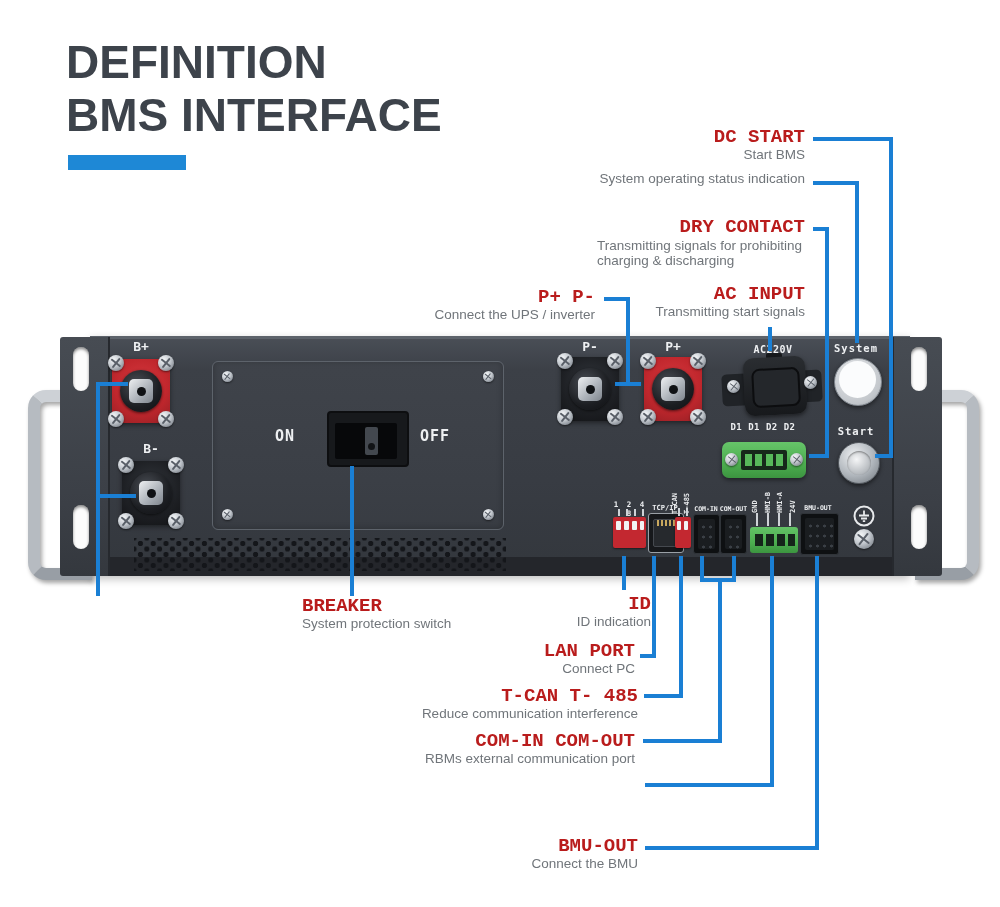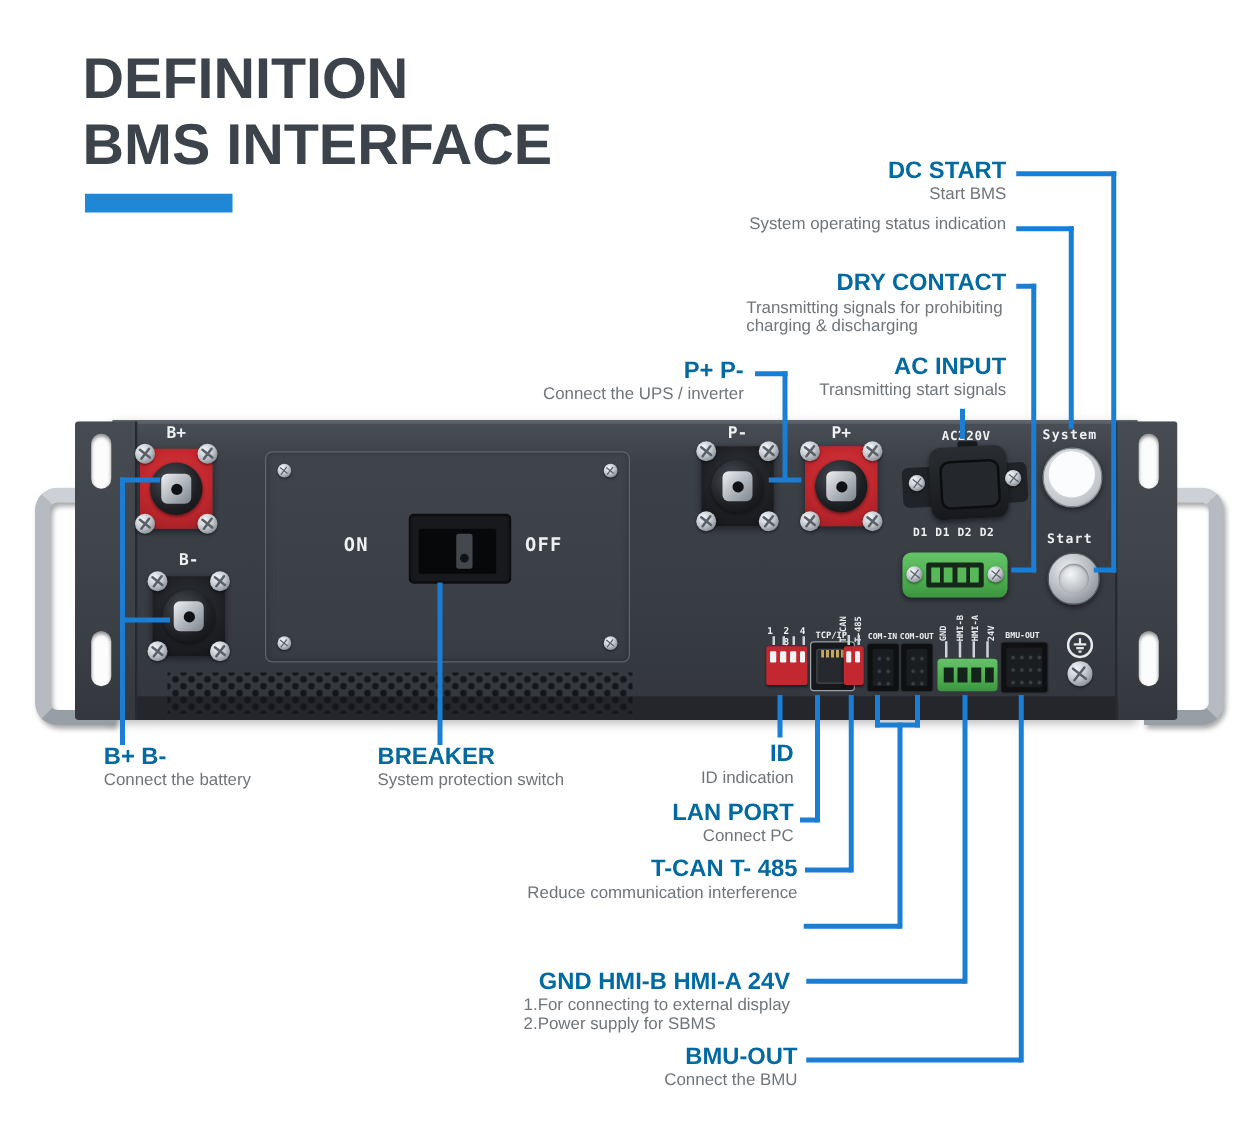--- a/index.html
+++ b/index.html
@@ -3,21 +3,21 @@
 <meta charset="utf-8">
 <style>
   html,body{margin:0;padding:0;background:#ffffff;}
   .canvas{position:relative;width:1000px;height:907px;background:#ffffff;overflow:hidden;
           font-family:"Liberation Sans",sans-serif;}
   
   .title{position:absolute;left:66px;top:36px;font-size:46px;font-weight:800;color:#3d434b;
          line-height:53px;letter-spacing:0px;}
   .accent-bar{position:absolute;left:68px;top:155px;width:118px;height:15px;background:#1e88d6;}
   
-  .h{font-size:19px;font-weight:bold;color:#0369a1;line-height:20px;white-space:nowrap;}
+  .h{font-size:19px;font-weight:bold;color:#b91c1c;line-height:20px;white-space:nowrap;font-family:Liberation Mono, monospace;}
   .d{font-size:13.5px;color:#70757a;line-height:15px;white-space:nowrap;}
   .lbl{position:absolute;z-index:40;}
   .ra{text-align:right;}
   .ln{position:absolute;background:#1a7fd4;z-index:30;}
   
   .body{position:absolute;left:90px;top:336px;width:820px;height:240px;z-index:1;
         background:linear-gradient(180deg,#4a4f57 0%,#3c4047 14%,#383c43 60%,#33373d 100%);
         border-radius:2px;box-shadow:0 3px 8px rgba(0,0,0,.25);}
   .body-top{position:absolute;left:0;top:0;width:100%;height:3px;background:#5c626a;}
   .body-bottom{position:absolute;left:0;bottom:0;width:100%;height:19px;background:#24262b;}
@@ -337,43 +337,38 @@
   </div>
   <div class="lbl ra" style="right:195px;top:284px;">
     <div class="h">AC INPUT</div>
     <div class="d">Transmitting start signals</div>
   </div>
   <div class="lbl ra" style="right:405px;top:287px;">
     <div class="h">P+ P-</div>
     <div class="d">Connect the UPS / inverter</div>
   </div>
 
-  <div class="lbl" style="left:83px;top:596px;">
-    <div class="h">B+ B-</div>
-    <div class="d">Connect the battery</div>
-  </div>
   <div class="lbl" style="left:302px;top:596px;">
     <div class="h">BREAKER</div>
     <div class="d">System protection switch</div>
   </div>
-  <div class="lbl ra" style="right:365px;top:594px;">
+  <div class="lbl ra" style="right:349px;top:594px;">
     <div class="h">ID</div>
     <div class="d">ID indication</div>
   </div>
   <div class="lbl ra" style="right:365px;top:641px;">
     <div class="h">LAN PORT</div>
     <div class="d">Connect PC</div>
   </div>
   <div class="lbl ra" style="right:362px;top:686px;">
     <div class="h">T-CAN T- 485</div>
     <div class="d">Reduce communication interference</div>
   </div>
-  <div class="lbl" style="right:368px;top:776px;text-align:left;">
-    <div class="h" style="text-align:right;">GND HMI-B HMI-A 24V</div>
-    <div class="d">1.For connecting to external display</div>
-    <div class="d">2.Power supply for SBMS</div>
+  <div class="lbl ra" style="right:365px;top:731px;">
+    <div class="h">COM-IN COM-OUT</div>
+    <div class="d">RBMs external communication port</div>
   </div>
   <div class="lbl ra" style="right:362px;top:836px;">
     <div class="h">BMU-OUT</div>
     <div class="d">Connect the BMU</div>
   </div>
 
 </div>
 
 </body></html>

